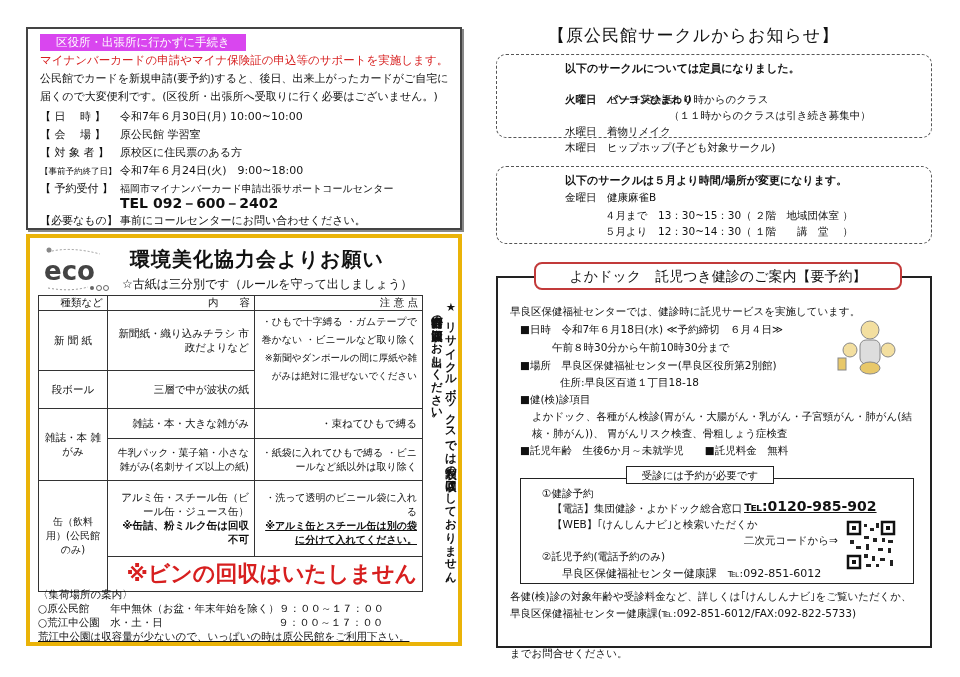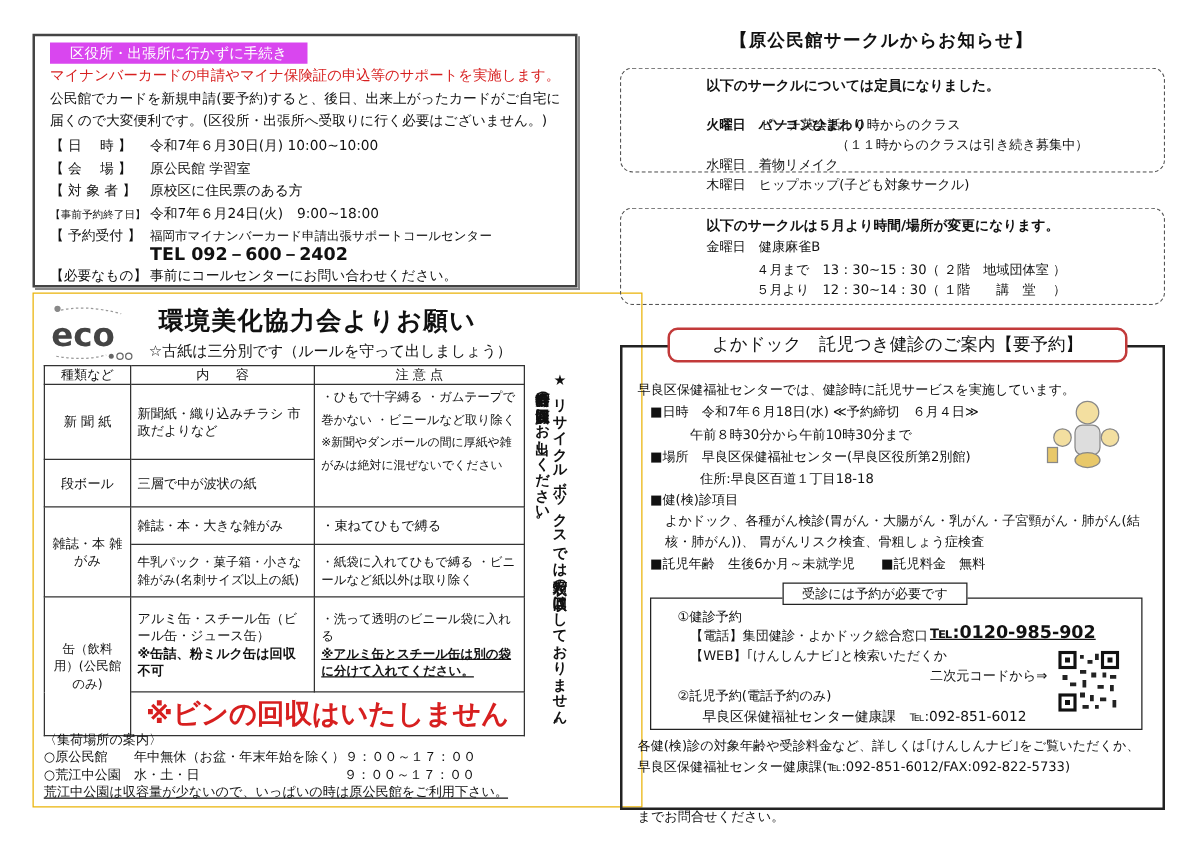--- a/index.html
+++ b/index.html
@@ -5,32 +5,32 @@
   html,body{margin:0;padding:0;background:#fff;}
   body{width:960px;height:677px;position:relative;overflow:hidden;font-family:"DejaVu Sans","Liberation Sans",sans-serif;color:#111;font-size:11px;}
   .abs{position:absolute;}
   
   #box1{left:26px;top:27px;width:436px;height:203px;border:2px solid #444;box-shadow:2px 2px 0 #888;box-sizing:border-box;}
   .hl{background:#d946ef;color:#fff;font-weight:normal;padding:1px 16px;display:inline-block;font-size:11.5px;}
   .red{color:#d71f1f;}
   .line{position:absolute;left:12px;white-space:nowrap;}
   .lbl{display:inline-block;width:80px;}
   
-  #box2{left:26px;top:234px;width:488px;height:412px;border:1px solid #eab308;box-sizing:border-box;}
+  #box2{left:26px;top:234px;width:436px;height:412px;border:4px solid #eab308;box-sizing:border-box;}
   .eco-logo{left:10px;top:4px;width:70px;height:52px;}
   .eco-title{left:100px;top:8px;font-size:20px;font-weight:bold;letter-spacing:1px;}
   .eco-sub{left:92px;top:38px;font-size:12px;white-space:nowrap;}
   table.eco{position:absolute;left:8px;top:57px;border-collapse:collapse;font-size:10.5px;}
-  table.eco td, table.eco th{border:1px solid #333;padding:2px 5px;vertical-align:middle;}
+  table.eco td, table.eco th{border:1px solid #333;padding:2px 5px;vertical-align:middle;text-align:right;}
   table.eco th{font-weight:normal;height:12px;padding:0 4px;}
   .vert{position:absolute;writing-mode:vertical-rl;font-weight:bold;font-size:11.5px;line-height:14px;}
   .bin{color:#d71f1f;font-size:22px;font-weight:bold;text-align:center;}
   .foot{position:absolute;left:8px;font-size:10.5px;white-space:nowrap;}
   
-  .rtitle{left:548px;top:24px;font-size:14px;font-weight:bold;letter-spacing:1px;margin-left:36px;}
+  .rtitle{left:548px;top:24px;font-size:17px;font-weight:normal;letter-spacing:1px;}
   .dash{border:1.5px dashed #555;border-radius:10px;box-sizing:border-box;}
   #box3{left:496px;top:54px;width:436px;height:84px;}
   #box4{left:496px;top:166px;width:436px;height:78px;}
   .dl{position:absolute;white-space:nowrap;font-size:10.5px;}
   #box5{left:496px;top:276px;width:436px;height:372px;border:2px solid #222;box-sizing:border-box;}
   .yhead{left:534px;top:262px;width:368px;height:28px;border:2px solid #c23a3a;border-radius:8px;background:#fff;box-sizing:border-box;text-align:center;font-size:14px;line-height:24px;}
   .y{position:absolute;white-space:nowrap;font-size:10.5px;}
   #inner{left:520px;top:478px;width:394px;height:106px;border:1.5px solid #222;box-sizing:border-box;}
   .ilabel{left:626px;top:466px;width:148px;height:18px;border:1.5px solid #222;background:#fff;text-align:center;font-size:10.5px;line-height:16px;box-sizing:border-box;}
   .big{font-size:14px;font-weight:bold;}

